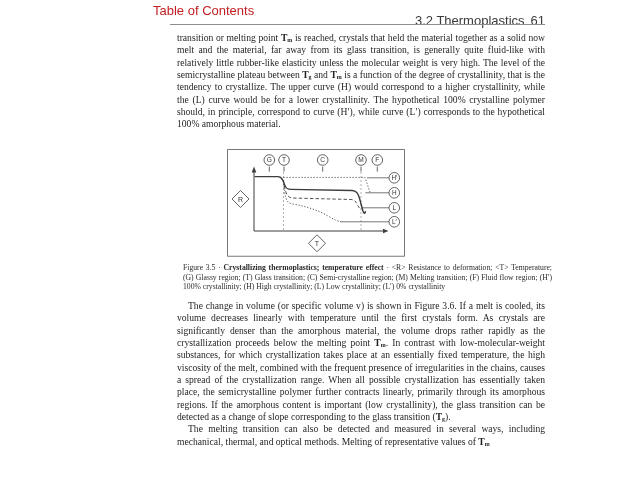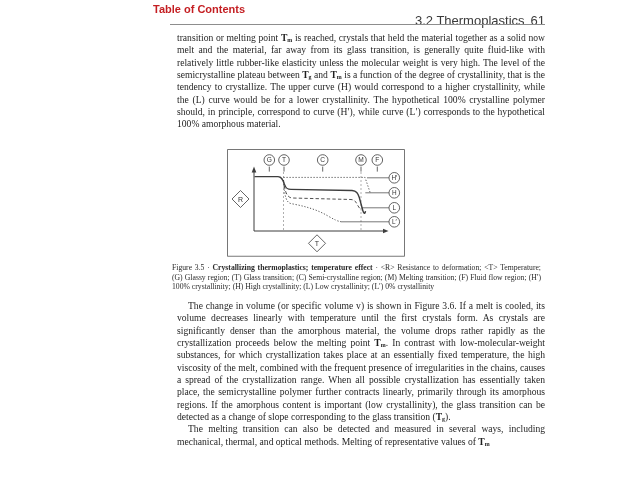--- a/index.html
+++ b/index.html
@@ -1,31 +1,31 @@
 <!DOCTYPE html>
 <html style="--link_red: #c41e22; --text: #1f1f1f; --figure_ink: #3d3d3d; --guide_gray: #8c8c8c;"><head>
 <meta charset="utf-8">
 <style>
   html,body{margin:0;padding:0;background:#fff;}
   .stage{position:relative;width:640px;height:480px;background:#fff;overflow:hidden;
          font-family:"Liberation Serif",serif;color:var(--text,#1f1f1f);}
   .toc{position:absolute;left:153px;top:3px;font-family:"Liberation Sans",sans-serif;
-       font-weight:bold;font-size:11px;color:var(--link_red,#c41e22);text-decoration:none;cursor:pointer;}
+       font-weight:normal;font-size:13px;color:var(--link_red,#c41e22);text-decoration:none;cursor:pointer;}
   .runhead{position:absolute;right:95px;top:13px;display:flex;gap:6px;align-items:baseline;
        font-family:"Liberation Sans",sans-serif;font-size:13px;color:#3a3a3a;}
   .rule{position:absolute;left:170px;top:24px;width:375px;height:1px;background:#8d8d8d;}
   .col{position:absolute;left:177px;width:368px;}
   .col p{margin:0;text-align:justify;font-size:9.6px;line-height:12.35px;}
   .p1{top:32px;}
   .flow{top:300px;}
   .flow p{text-indent:11px;}
   sub{font-size:62%;line-height:0;vertical-align:-0.22em;}
   b, sub.b{font-weight:bold;}
   .figwrap{position:absolute;left:227px;top:149px;width:178px;height:108px;}
-  .caption{position:absolute;left:172px;top:263px;width:369px;margin:0;
+  .caption{position:absolute;left:183px;top:263px;width:369px;margin:0;
            font-size:7.7px;line-height:9.55px;text-align:justify;color:#2a2a2a;}
   svg text{font-family:"Liberation Sans",sans-serif;fill:#333;}
 </style>
 </head>
 <body>
 
 <div class="stage">
 
   <a class="toc">Table of Contents</a>
 

